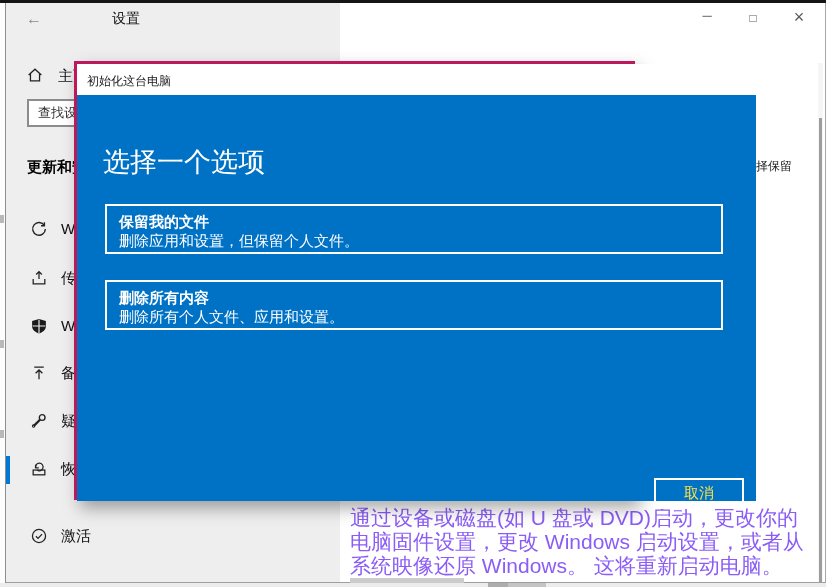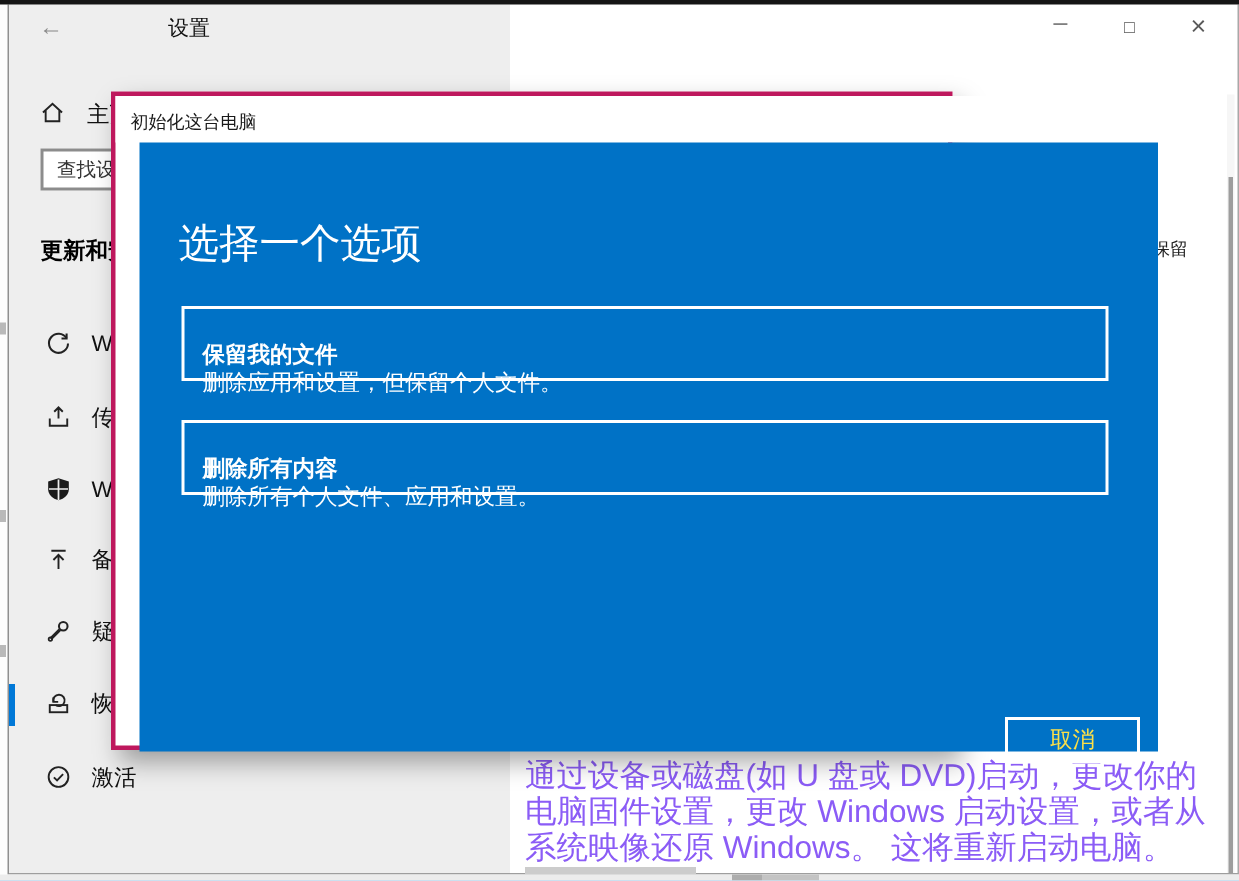--- a/index.html
+++ b/index.html
@@ -43,23 +43,23 @@
   .content-frag { position:absolute; left:750px; top:155px; font-size:12px; color:#222; white-space:nowrap; }
   .adv-text { position:absolute; left:344px; top:503px; width:462px; font-size:21px; line-height:24px; color:#8b5cf6; }
   .partial-btn { position:absolute; left:344px; top:575px; width:114px; height:8px; background:#cccccc; }
   .scrollbar { position:absolute; left:812px; top:60px; width:5px; height:519px; background:#f6f6f6; }
   .scroll-thumb { position:absolute; left:1px; top:55px; width:3px; height:464px; background:#9d9d9d; }
 
   
   .dialog { position:absolute; left:74px; top:61px; width:561px; height:439px; background:#fff; border:3px solid #be185d; box-shadow:6px 8px 16px rgba(0,0,0,0.35); z-index:40; }
   .dialog-titlebar { position:absolute; left:0; top:0; width:679px; height:31px; background:#ffffff; }
   .dialog-title { position:absolute; left:10px; top:9px; font-size:12px; color:#1a1a1a; }
-  .dialog-body { position:absolute; left:16px; top:31px; width:679px; height:406px; background:#0072c6; }
+  .dialog-body { position:absolute; left:0; top:31px; width:679px; height:406px; background:#0072c6; }
   .dialog-heading { position:absolute; left:26px; top:49px; font-size:27px; font-weight:300; color:#ffffff; }
-  .option-btn { position:absolute; left:28px; width:618px; height:50px; border:2px solid #ffffff; background:transparent; color:#fff; text-align:left; cursor:pointer; padding:21px 12px; font-family:inherit; }
+  .option-btn { position:absolute; left:28px; width:618px; height:50px; border:2px solid #ffffff; background:transparent; color:#fff; text-align:left; cursor:pointer; padding:6px 12px; font-family:inherit; }
   .option-1 { top:109px; }
   .option-2 { top:185px; }
   .option-title { display:block; font-size:15px; font-weight:bold; line-height:19px; }
   .option-desc { display:block; font-size:15px; font-weight:normal; line-height:19px; }
   .cancel-btn { position:absolute; left:577px; top:383px; width:90px; height:31px; border:2px solid #ffffff; background:transparent; color:#fde047; font-size:15px; font-family:inherit; cursor:pointer; }
 </style>
 </head>
 <body>
 
 <div class="screen">
@@ -149,21 +149,21 @@
       <span class="glyph">
         <svg class="ic" width="18" height="18" viewBox="0 0 17 17">
             <rect x="3" y="9.5" width="11" height="4.5" fill="none" stroke="#222" stroke-width="1.2"></rect>
             <path d="M5.3 7.5 a3.6 3.6 0 1 1 1.4 2" fill="none" stroke="#222" stroke-width="1.2"></path>
             <path d="M5.3 4.5 v3 h3" fill="none" stroke="#222" stroke-width="1.2"></path>
           </svg>
       </span>
       <span class="lbl">恢复</span>
     </div>
 
-    <div class="nav-item" style="top:502px;padding-left:20px;">
+    <div class="nav-item" style="top:520px;padding-left:20px;">
       <span class="glyph">
         <svg class="ic" width="18" height="18" viewBox="0 0 17 17">
             <circle cx="8.5" cy="8.5" r="6.2" fill="none" stroke="#222" stroke-width="1.2"></circle>
             <path d="M5.6 8.7 l2 2 3.8-4" fill="none" stroke="#222" stroke-width="1.2"></path>
           </svg>
       </span>
       <span class="lbl">激活</span>
     </div>
 
 

